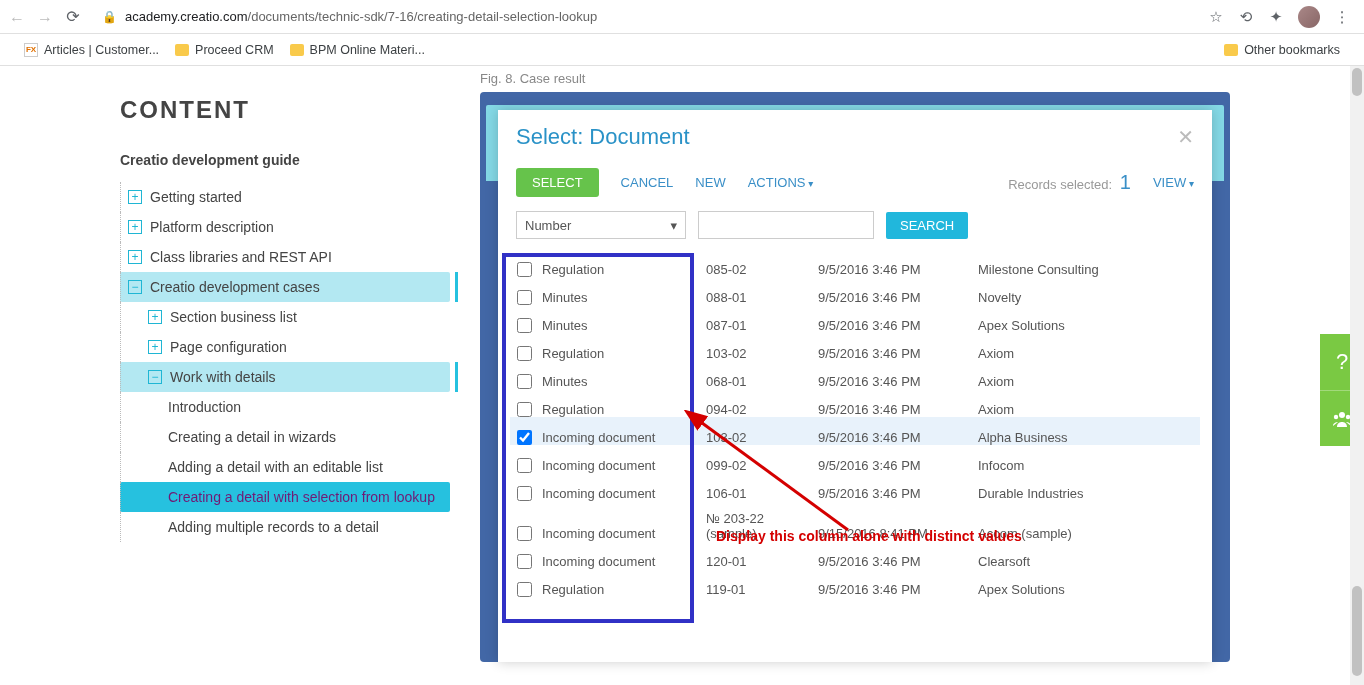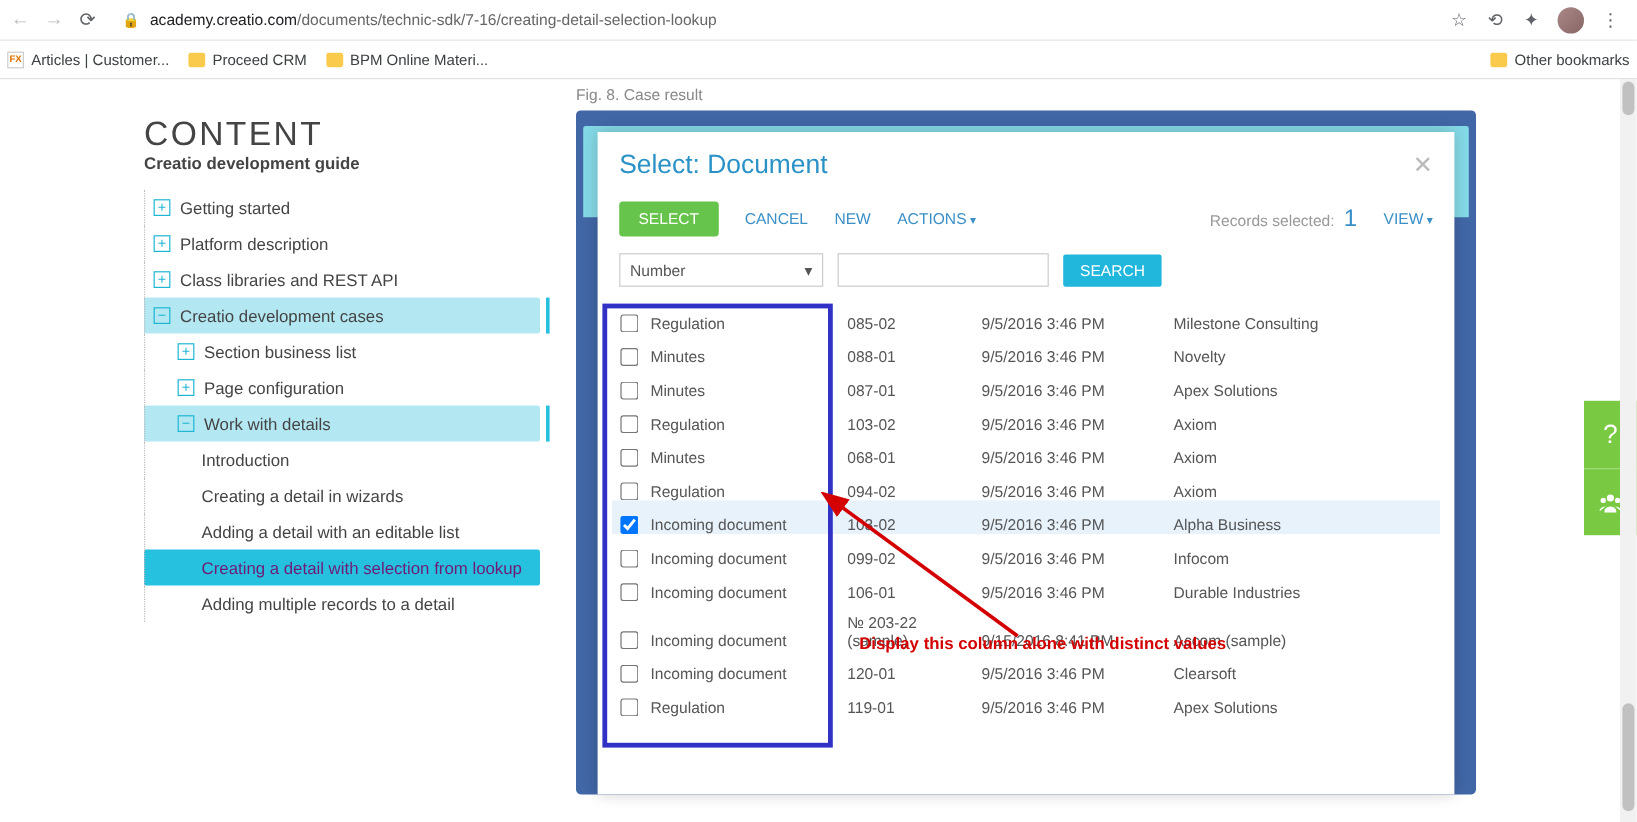--- a/index.html
+++ b/index.html
@@ -11,33 +11,33 @@
 .nav-arrow.disabled { color: #bbb; }
 .url-region { flex: 1; display: flex; align-items: center; gap: 8px; padding: 0 10px; }
 .lock { color: #5f6368; font-size: 12px; }
 .url { color: #202124; font-size: 13px; }
 .url .host { color: #202124; }
 .url .path { color: #666; }
 .toolbar-icons { display: flex; align-items: center; gap: 14px; padding-right: 6px; }
 .toolbar-icons .ico { width: 16px; height: 16px; color: #5f6368; display: flex; align-items: center; justify-content: center; font-size: 15px; }
 .avatar { width: 22px; height: 22px; border-radius: 50%; background: linear-gradient(135deg,#a88,#866); }
 
-.bookmarks-bar { height: 32px; background: #fff; border-bottom: 1px solid #e0e0e0; display: flex; align-items: center; padding: 0 6px; gap: 16px; font-size: 12.5px; color: #3c4043; }
+.bookmarks-bar { height: 32px; background: #fff; border-bottom: 1px solid #e0e0e0; display: flex; align-items: center; padding: 0 24px; gap: 16px; font-size: 12.5px; color: #3c4043; }
 .bookmarks-bar .bm { display: flex; align-items: center; gap: 6px; }
 .folder-ico { width: 14px; height: 12px; background: #f9ca4b; border-radius: 2px; }
 .fx-ico { width: 14px; height: 14px; background: #fff; border: 1px solid #ccc; display: flex; align-items: center; justify-content: center; font-size: 8px; font-weight: bold; color: #e07000; }
 .bookmarks-bar .spacer { flex: 1; }
 
 
 .page { display: flex; height: calc(685px - 66px); position: relative; }
 
 
 .left-wrap { width: 480px; display: flex; justify-content: flex-end; padding-top: 30px; padding-right: 30px; }
 .content-nav { width: 330px; }
-.content-title { font-size: 28px; color: #444; letter-spacing: 2px; font-weight: 400; }
+.content-title { font-size: 24px; color: #444; letter-spacing: 2px; margin-bottom: 28px; font-weight: 700; }
 .content-sub { font-size: 14px; font-weight: 600; color: #444; margin-bottom: 14px; }
 .tree-item { display: flex; align-items: center; gap: 8px; padding: 7px 8px; font-size: 14px; color: #444; border-radius: 2px; position: relative; }
 .tree-item.l1::before, .tree-item.l2::before, .tree-item.l3::before { content:""; position:absolute; left:0; top:0; bottom:0; border-left:1px dotted #bbb; }
 .tree-item.l2 { padding-left: 28px; }
 .tree-item.l3 { padding-left: 48px; }
 .tree-item .box { width: 14px; height: 14px; border: 1px solid #1fb6d4; color: #1fb6d4; display: flex; align-items: center; justify-content: center; font-size: 12px; line-height: 1; }
 .tree-item.active { background: #b3e8f2; }
 .tree-item.active.teal { background: #26c1df; color: #701a75; }
 .tree-item.active.outline { position: relative; }
 .tree-item.active.outline::after { content:""; position:absolute; right:-8px; top:0; bottom:0; width:3px; background:#26c1df; }

